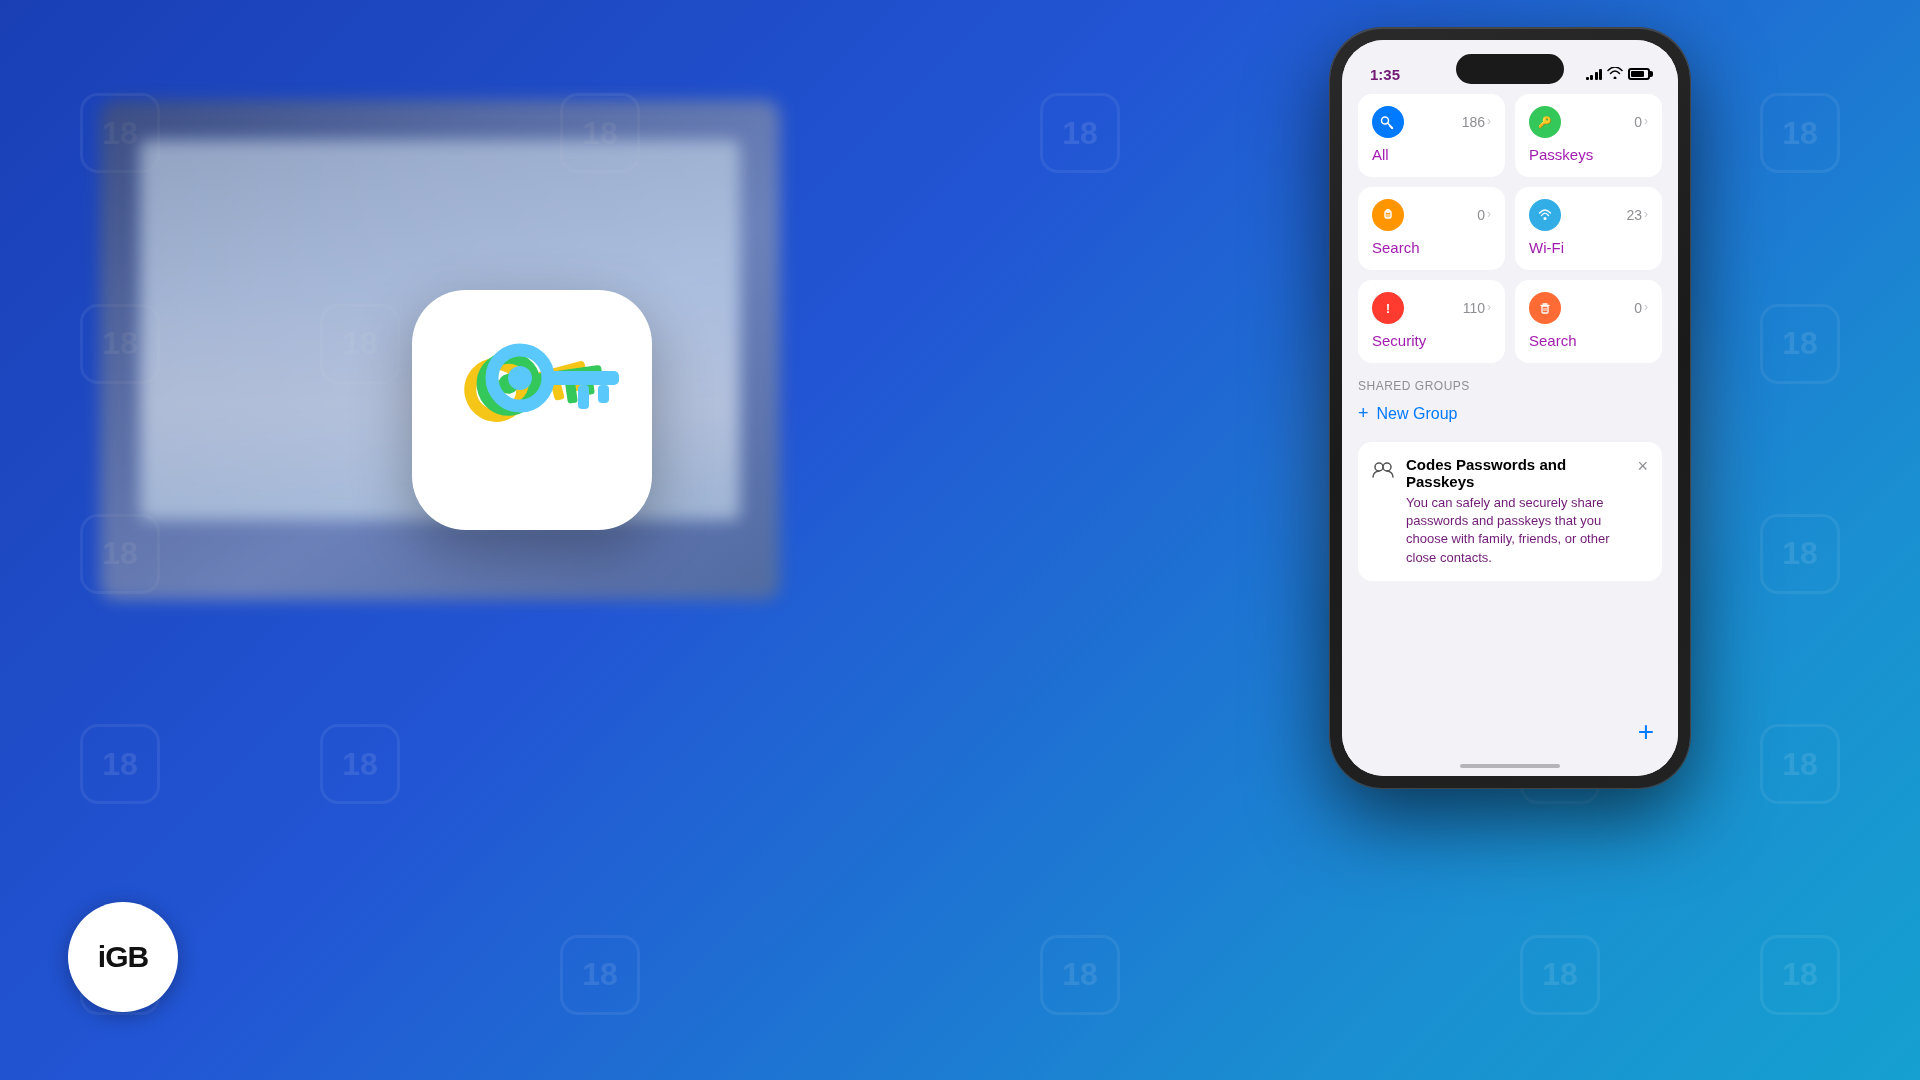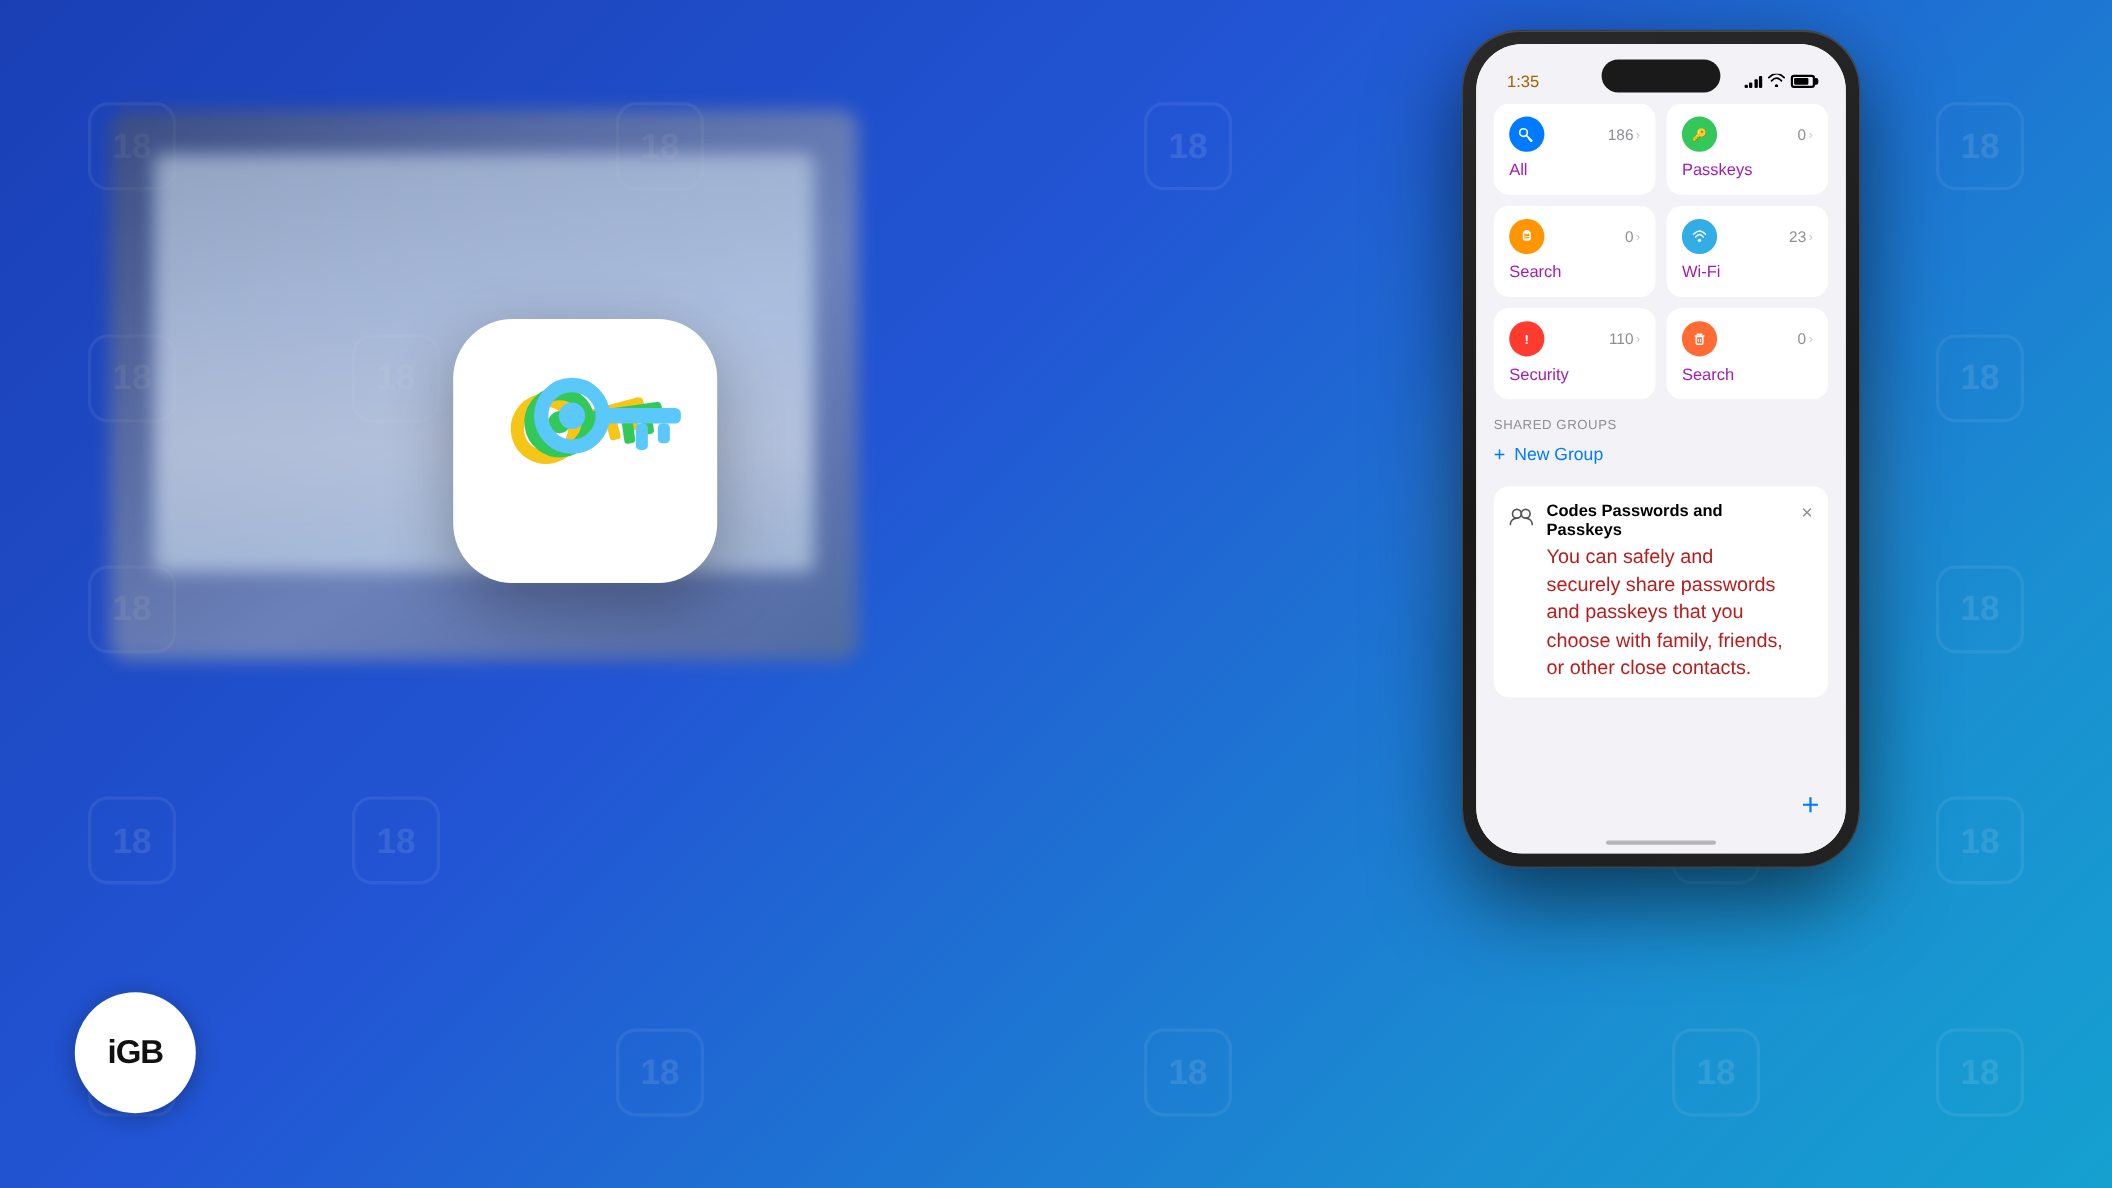--- a/index.html
+++ b/index.html
@@ -166,22 +166,22 @@
       align-items: center;
       justify-content: space-between;
       padding: 0 28px;
       padding-top: 14px;
       background: #f2f2f7;
       z-index: 5;
     }
 
     .status-time {
       font-size: 15px;
-      font-weight: 400;
-      color: #a16207;
+      font-weight: 700;
+      color: #701a75;
     }
 
     .status-icons {
       display: flex;
       align-items: center;
       gap: 5px;
     }
 
     .signal-bars {
       display: flex;
@@ -307,21 +307,21 @@
       display: flex;
       align-items: center;
       justify-content: center;
       font-size: 18px;
     }
 
     .card-count {
       font-size: 14px;
       color: #8e8e93;
       display: flex;
-      align-items: center;
+      align-items: flex-start;
       gap: 2px;
     }
 
     .card-count .chevron {
       color: #c7c7cc;
       font-size: 12px;
     }
 
     .card-label {
       font-size: 15px;
@@ -381,22 +381,22 @@
     }
 
     .share-banner-title {
       font-size: 15px;
       font-weight: 600;
       color: #000;
       margin-bottom: 4px;
     }
 
     .share-banner-text {
-      font-size: 18px;
-      color: #b91c1c;
+      font-size: 13px;
+      color: #701a75;
       line-height: 1.4;
     }
 
     .share-banner-close {
       font-size: 18px;
       color: #8e8e93;
       flex-shrink: 0;
       cursor: pointer;
     }
 

